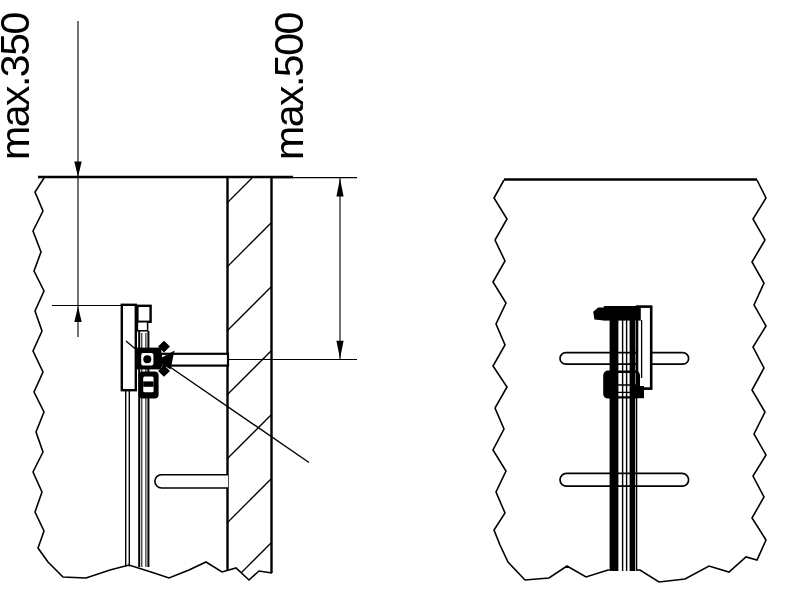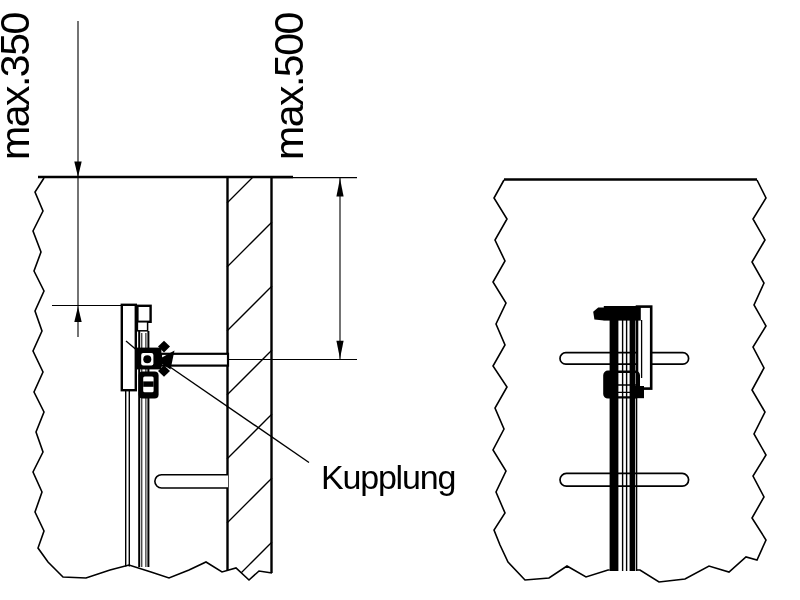--- a/index.html
+++ b/index.html
@@ -164,14 +164,13 @@
           <path class="s13" d="M604,385 H638.8"></path>
           <path class="s13" d="M604,392.4 H638.8"></path>
           <rect class="fb" x="633.2" y="386" width="10.8" height="12.2"></rect>
         </g>
       </g>
     </g>
   </svg>
 
   <div class="dim-label d350">max.350</div>
   <div class="dim-label d500">max.500</div>
-  <div class="part-label">Kupplung</div>
 </div>
 
 </body></html>

